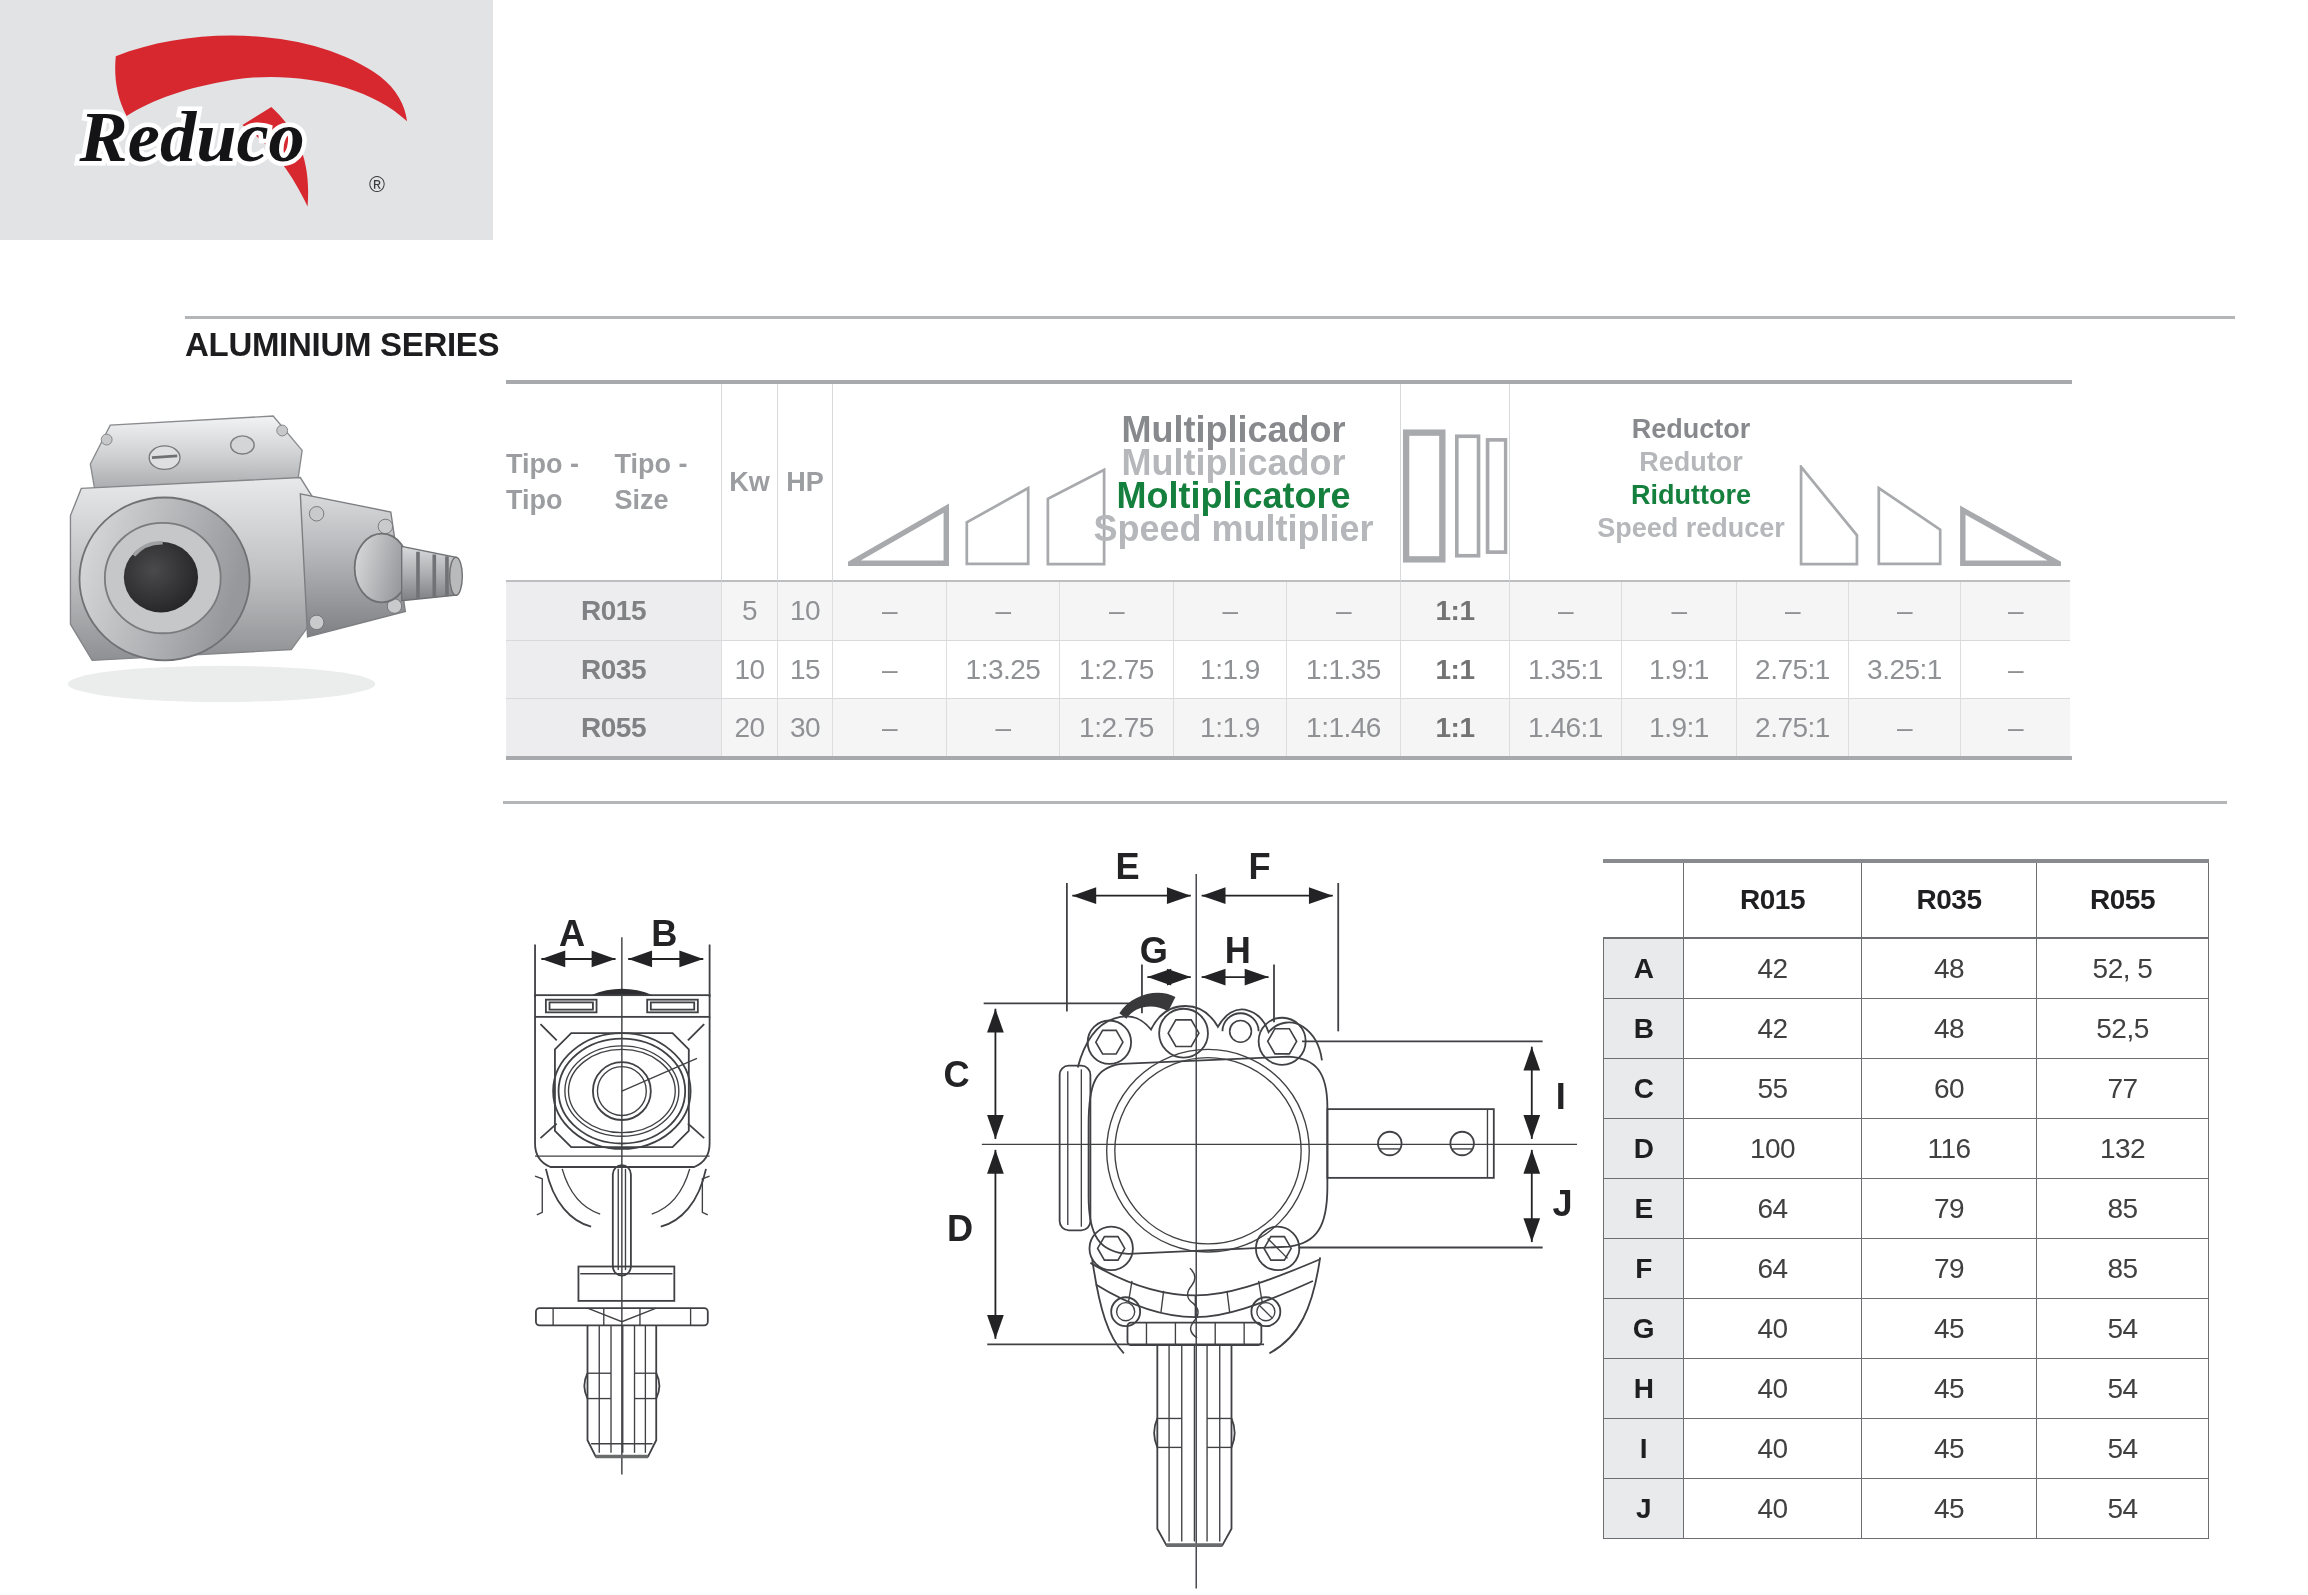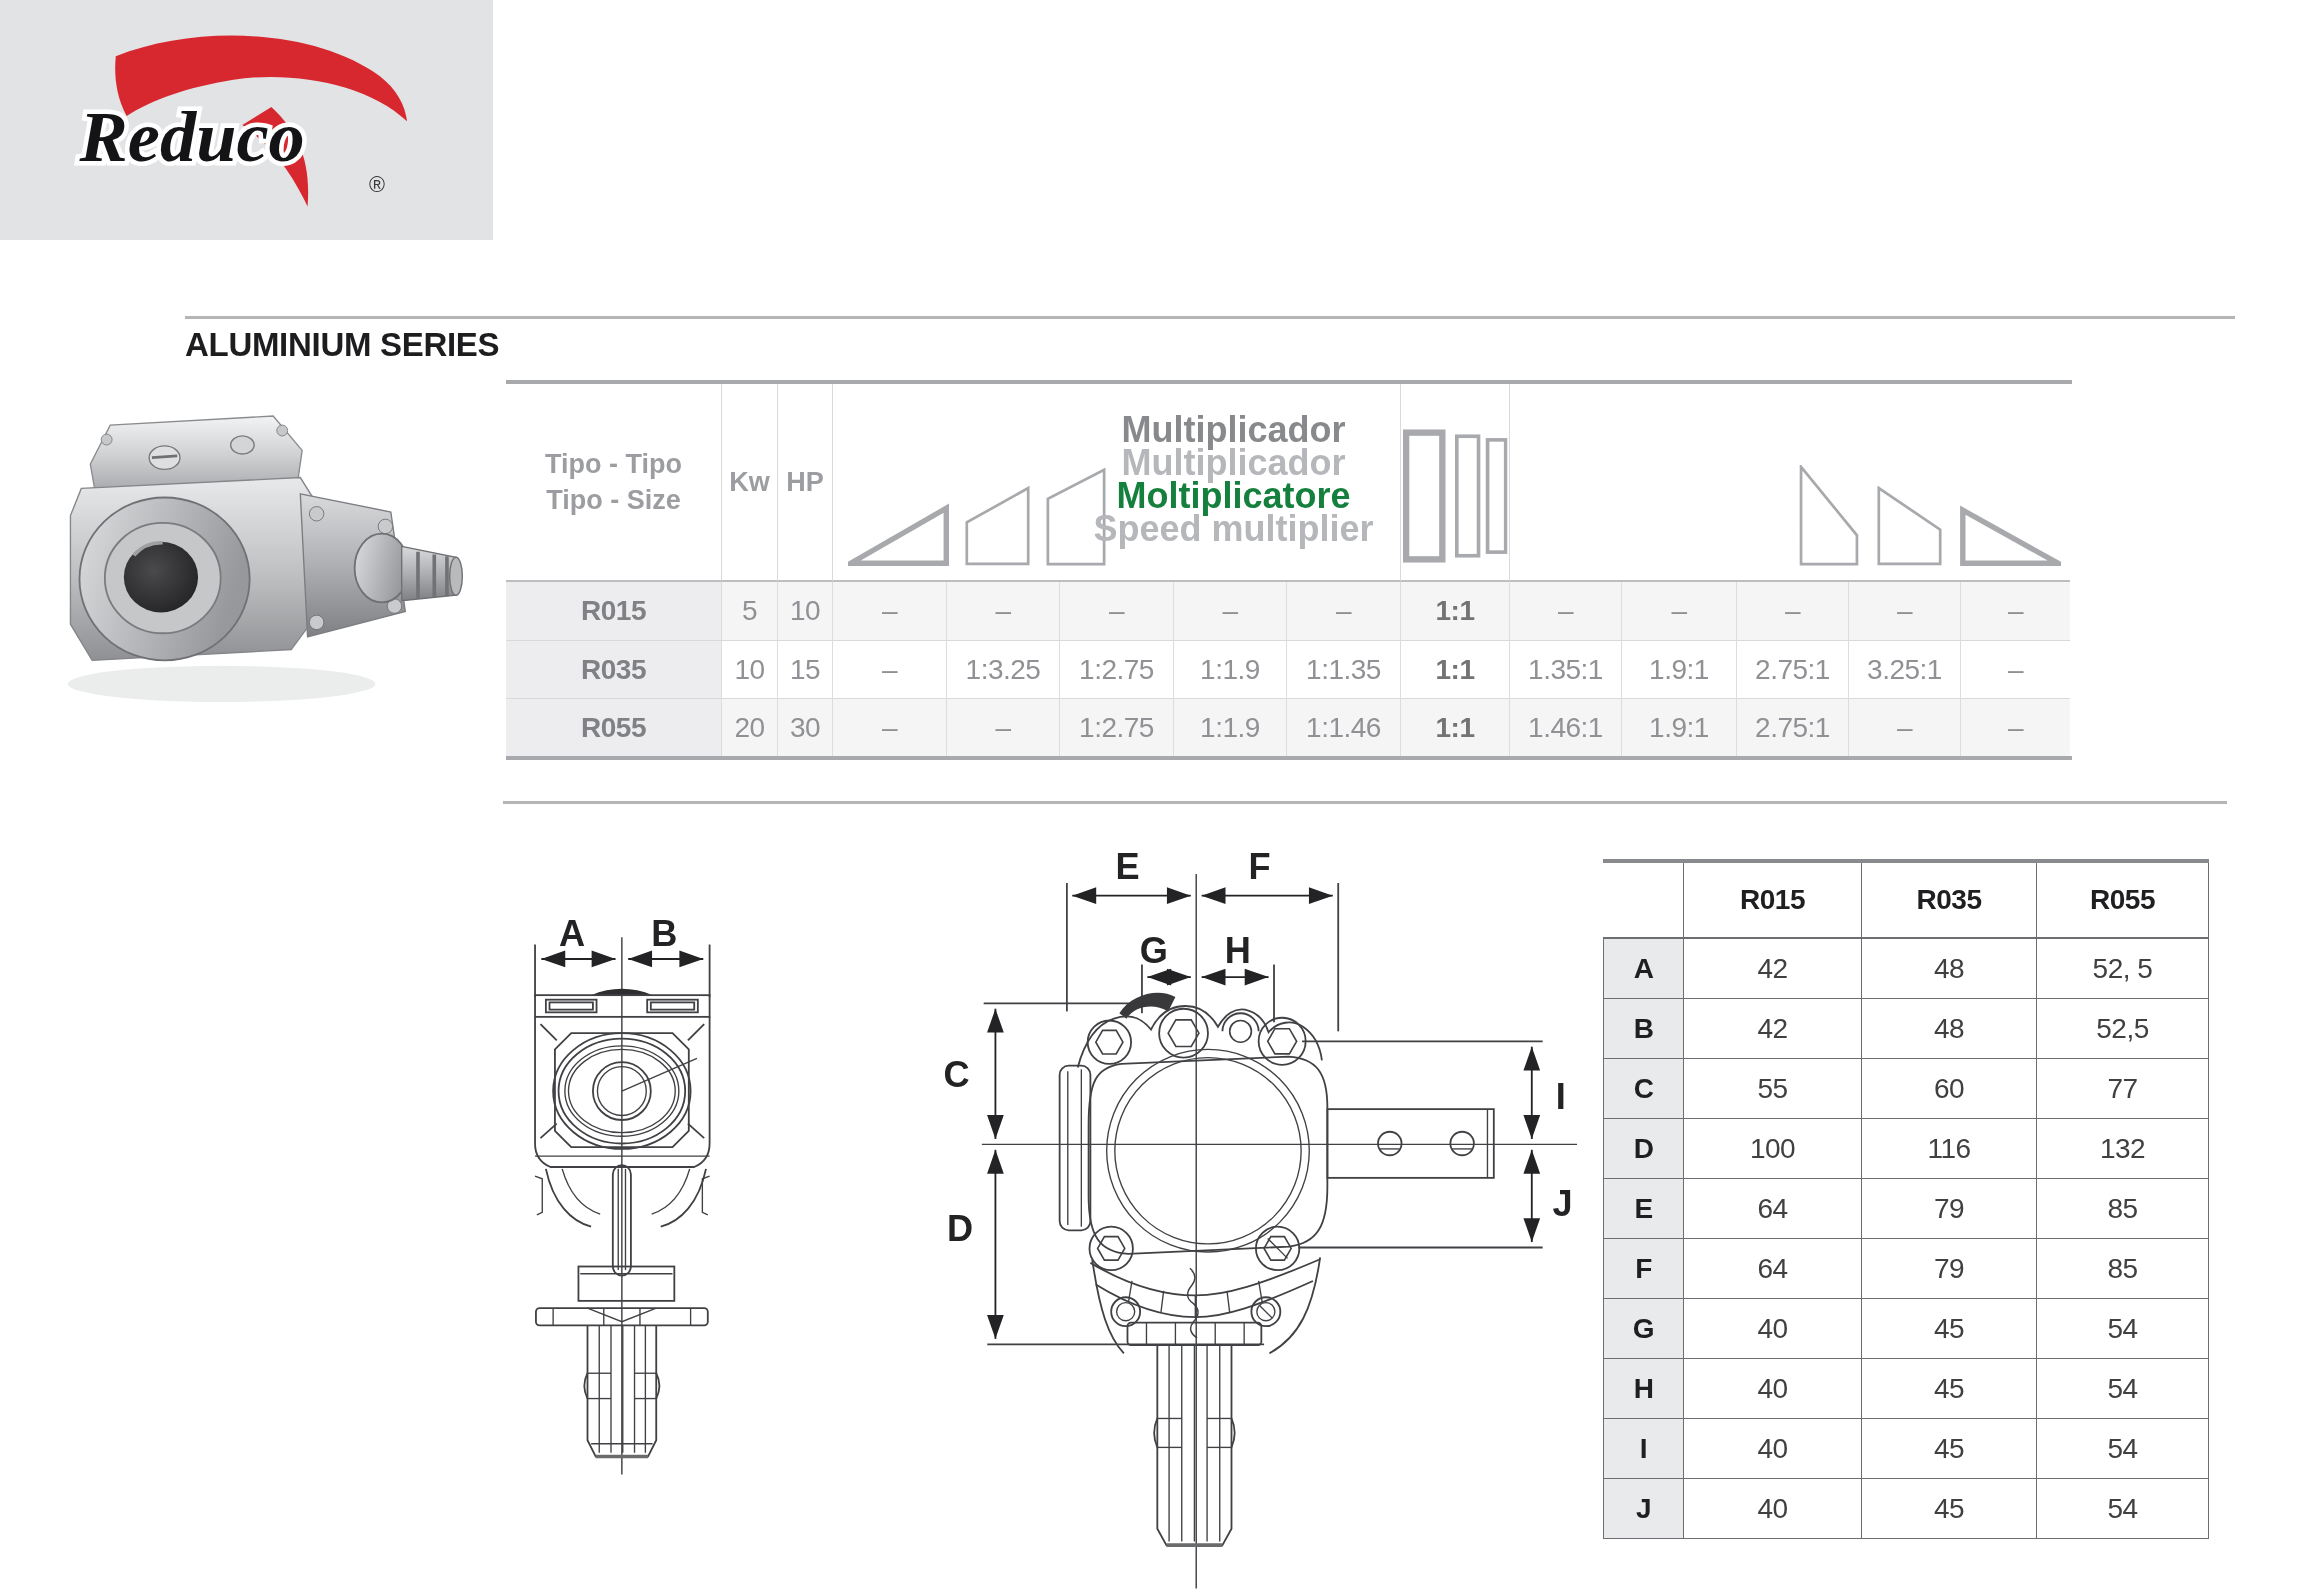--- a/index.html
+++ b/index.html
@@ -24,21 +24,21 @@
   .rt .hcell{position:relative;border-bottom:2.7px solid #bcbec0;background:#fff;}
   .rt .vline{border-right:1.8px solid #d8d9db;}
   .rt .cell{display:flex;align-items:center;justify-content:center;
             font-size:28px;color:#8f9194;letter-spacing:-0.5px;}
   .rt .cell.sep{border-right:1.8px solid #dcdddf;}
   .rt .rowline{border-top:1.8px solid #d8d9db;}
   .rt .tint{background:#f5f5f6;}
   .rt .lblcell{font-weight:bold;color:#7f8184;background:#ededef;}
   .rt .unity{font-weight:bold;color:#737373;}
   .gray-b{color:#9b9da0;font-weight:bold;}
-  .tipo-head{display:flex;flex-direction:column;align-items:center;justify-content:center;height:100%;
+  .tipo-head{display:flex;align-items:center;justify-content:center;height:100%;
              font-size:27px;line-height:36px;}
   .kw-head{display:flex;align-items:center;justify-content:center;height:100%;font-size:27px;}
   .mh-text{position:absolute;left:231px;width:339px;top:29px;text-align:center;
            font-size:36px;line-height:33px;font-weight:bold;}
   .rh-text{position:absolute;left:0px;width:362px;top:29px;text-align:center;
            font-size:27px;line-height:33px;font-weight:bold;}
   .hl-dark{color:#87898c;} .hl-light{color:#b5b7ba;} .hl-darker{color:#15803d;}
   .m-icons{position:absolute;left:14.5px;bottom:14.5px;display:flex;align-items:flex-end;gap:16.3px;}
   .r-icons{position:absolute;right:9px;bottom:14.5px;display:flex;align-items:flex-end;gap:18px;}
   .u-icons{position:absolute;left:50%;transform:translateX(-50%);bottom:14.5px;}
@@ -171,20 +171,26 @@
     <div class="hcell vline">
       <div class="u-icons">
         <svg width="105" height="134" viewBox="0 0 116 148">
           <rect x="4" y="4" width="40" height="140" fill="none" stroke="#a7a9ac" stroke-width="7"></rect>
           <rect x="60" y="8" width="24" height="132" fill="none" stroke="#a7a9ac" stroke-width="4"></rect>
           <rect x="94" y="12" width="20" height="124" fill="none" stroke="#a7a9ac" stroke-width="4"></rect>
         </svg>
       </div>
     </div>
     <div class="hcell" style="grid-column:10 / span 5;">
+      <div class="rh-text">
+        <div class="hl-dark">Reductor</div>
+        <div class="hl-light">Redutor</div>
+        <div class="hl-darker">Riduttore</div>
+        <div class="hl-light">Speed reducer</div>
+      </div>
       <div class="r-icons">
         <svg width="60" height="101" viewBox="0 0 66 112">
           <path d="M2,110 L64,110 L64,78 L2,2 Z" fill="none" stroke="#a7a9ac" stroke-width="3" transform="scale(1,1)"></path>
         </svg>
         <svg width="65" height="80" viewBox="0 0 72 88">
           <path d="M2,86 L70,86 L70,48 L2,2 Z" fill="none" stroke="#a7a9ac" stroke-width="3"></path>
         </svg>
         <svg width="101" height="63" viewBox="0 0 112 70">
           <path d="M3,67 L109,67 L3,8 Z" fill="none" stroke="#a7a9ac" stroke-width="6"></path>
         </svg>

